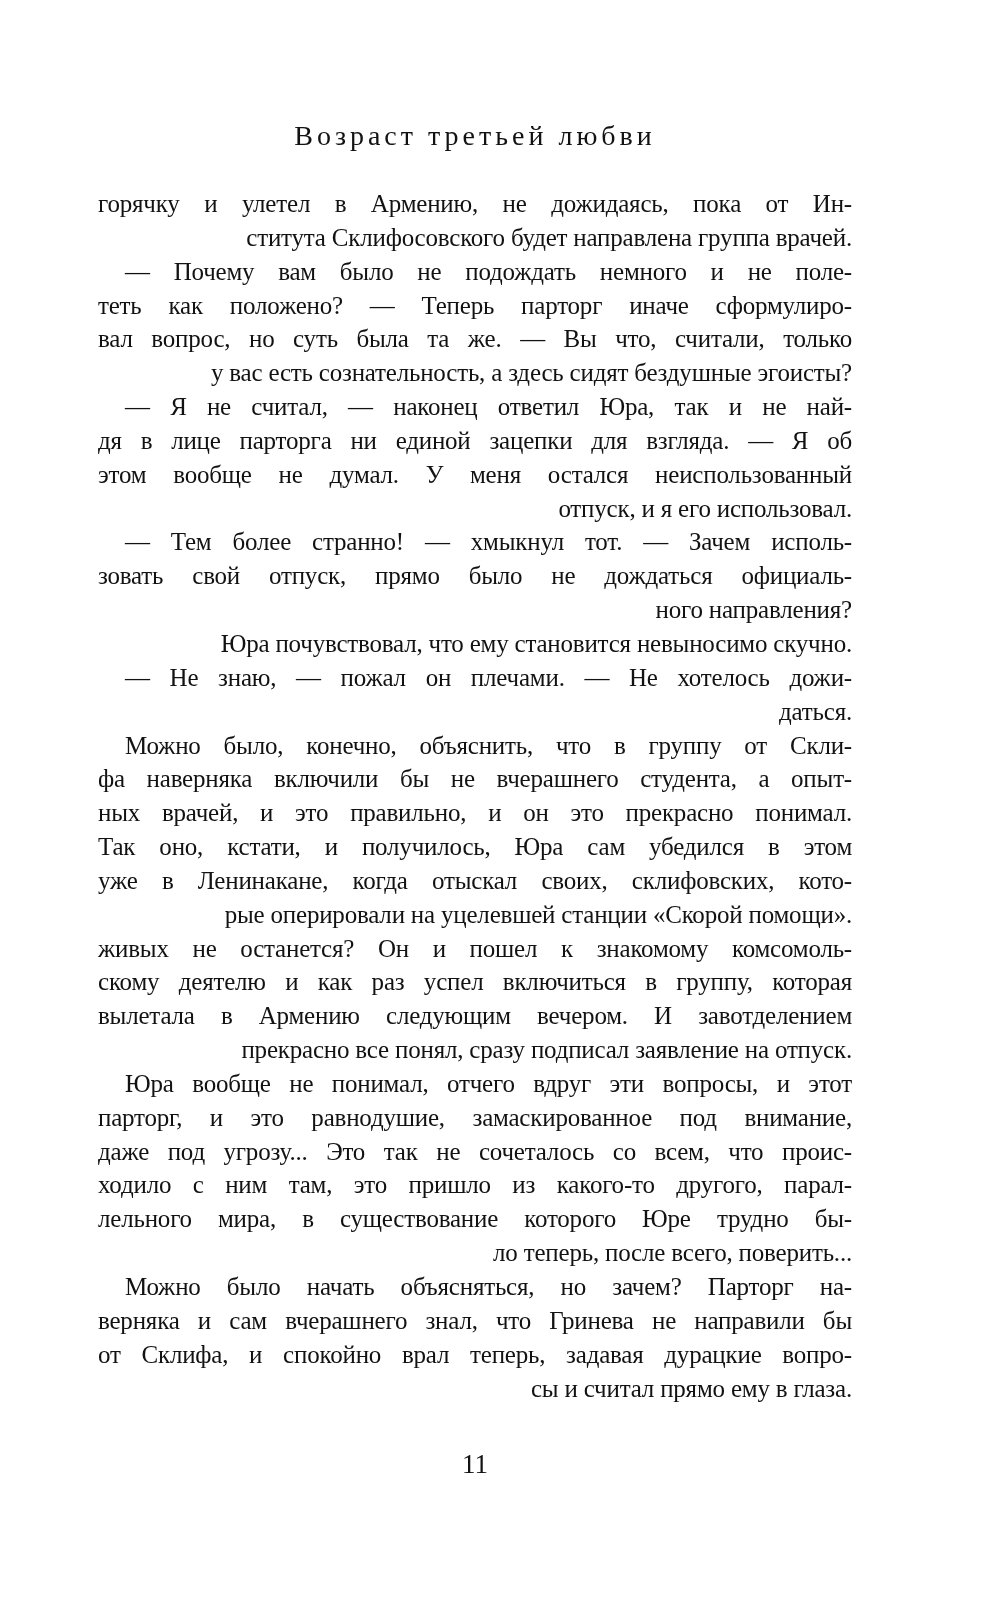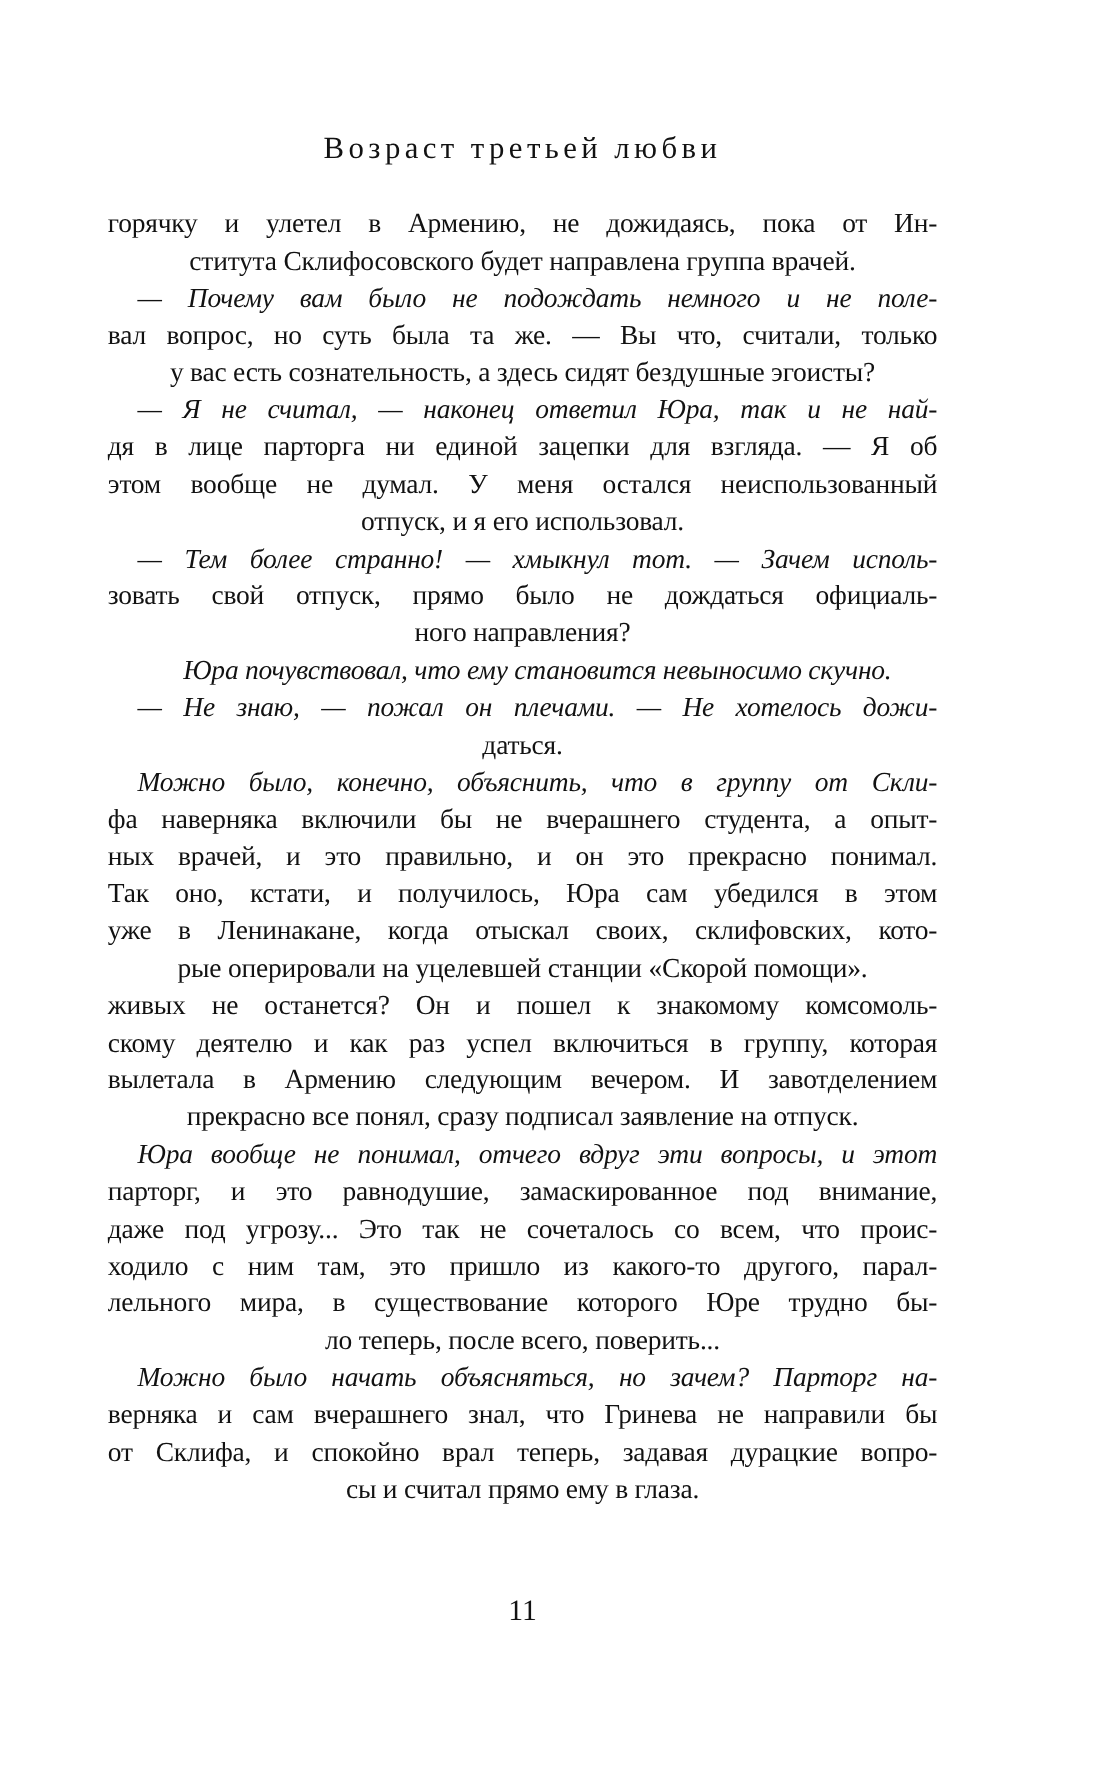--- a/index.html
+++ b/index.html
@@ -33,49 +33,49 @@
   .text-block {
     position: absolute;
     top: 187px;
     left: 98px;
     width: 754px;
     font-size: 25px;
     line-height: 33.85px;
     letter-spacing: -0.2px;
   }
   .line {
-    text-align: center;
+    text-align: right;
   }
   .line.fill {
     text-align: justify;
     text-align-last: justify;
   }
   .line.indent {
     text-indent: 27px;
-    font-style: italic;
   }
   .page-number {
     position: absolute;
     top: 1449px;
     left: 98px;
     width: 754px;
     text-align: center;
     font-size: 27px;
   }
 </style>
 </head>
 <body>
 
 <div class="page">
   <div class="running-title">Возраст третьей любви</div>
 
   <div class="text-block">
       <div class="line fill">горячку и улетел в Армению, не дожидаясь, пока от Ин-</div>
       <div class="line">ститута Склифосовского будет направлена группа врачей.</div>
       <div class="line indent fill">— Почему вам было не подождать немного и не поле-</div>
+      <div class="line fill">теть как положено? — Теперь парторг иначе сформулиро-</div>
       <div class="line fill">вал вопрос, но суть была та же. — Вы что, считали, только</div>
       <div class="line">у вас есть сознательность, а здесь сидят бездушные эгоисты?</div>
       <div class="line indent fill">— Я не считал, — наконец ответил Юра, так и не най-</div>
       <div class="line fill">дя в лице парторга ни единой зацепки для взгляда. — Я об</div>
       <div class="line fill">этом вообще не думал. У меня остался неиспользованный</div>
       <div class="line">отпуск, и я его использовал.</div>
       <div class="line indent fill">— Тем более странно! — хмыкнул тот. — Зачем исполь-</div>
       <div class="line fill">зовать свой отпуск, прямо было не дождаться официаль-</div>
       <div class="line">ного направления?</div>
       <div class="line indent">Юра почувствовал, что ему становится невыносимо скучно.</div>

